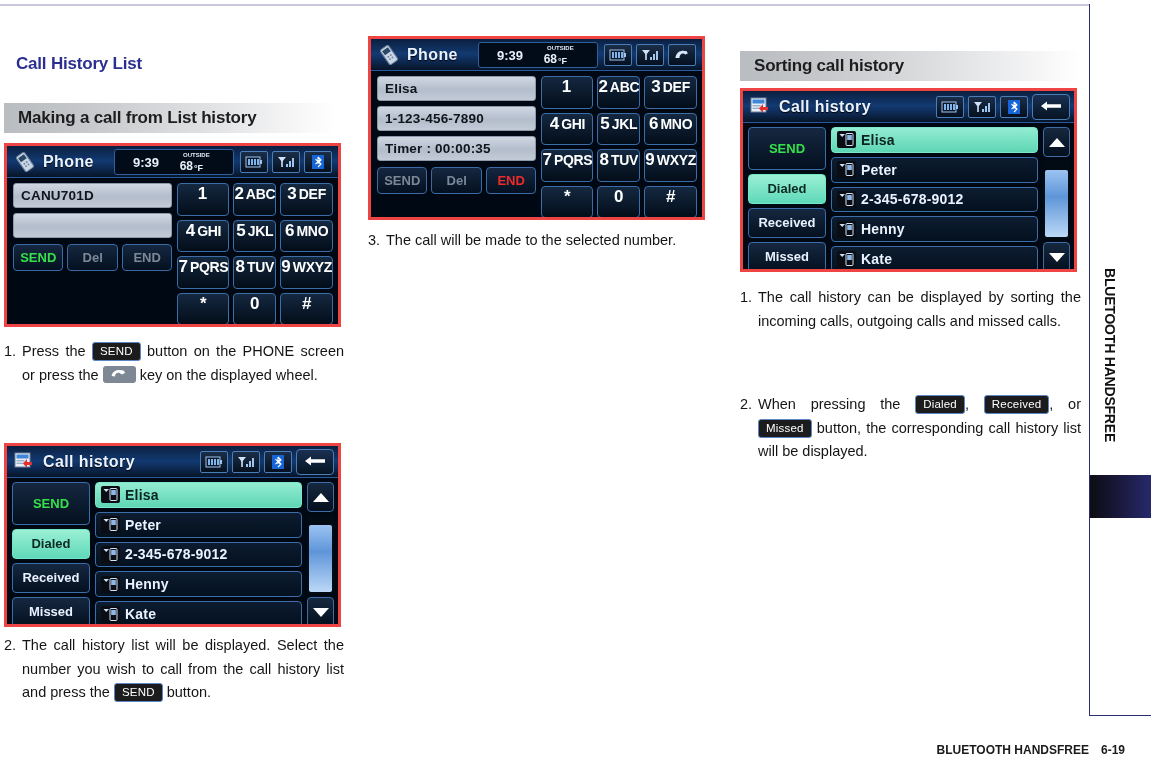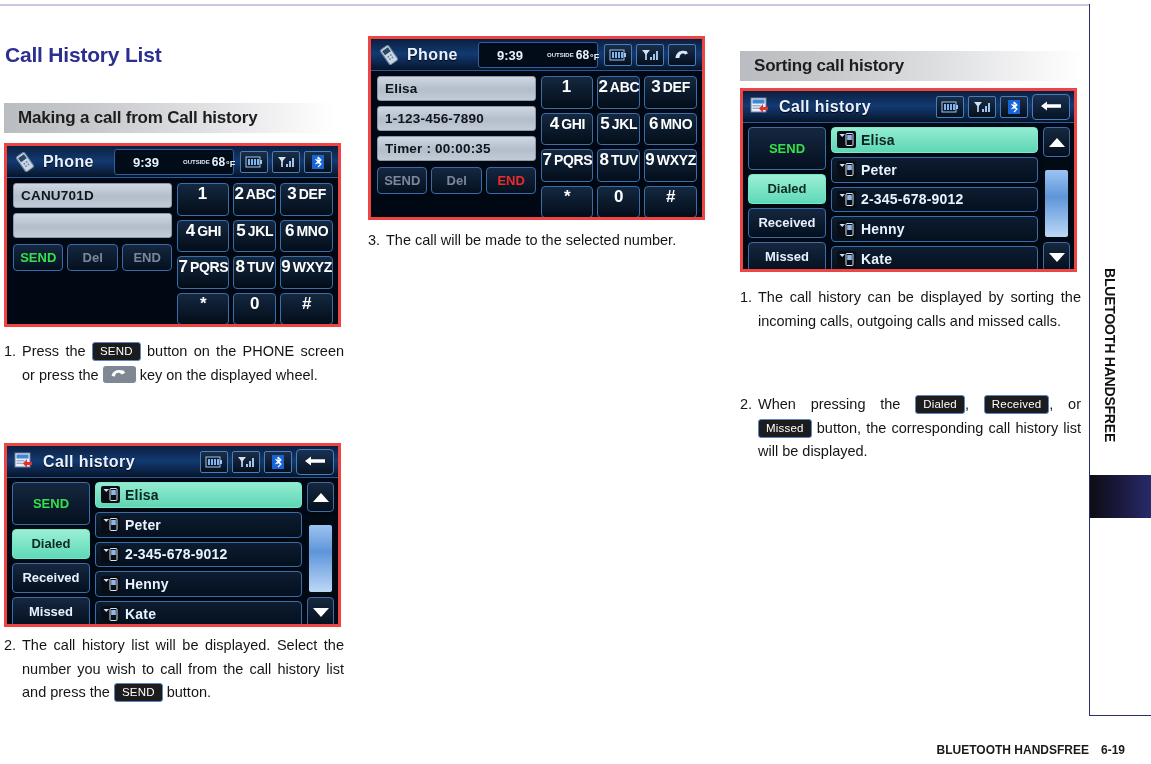--- a/index.html
+++ b/index.html
@@ -12,22 +12,22 @@
     font-family: "Liberation Sans", sans-serif;
     color: #1a1a1a;
     overflow: hidden;
   }
   .top-rule {
     position: absolute; left: 0; top: 4px; width: 1089px; height: 2px;
     background: #c9c8de;
   }
 
   h1.chapter-title {
-    font-size: 21px; font-weight: bold; color: #2b2f8f;
-    margin: 1px; padding: 0;
+    font-size: 17px; font-weight: bold; color: #2b2f8f;
+    margin: 12px; padding: 0;
     position: absolute; left: 4px; top: 42px;
     letter-spacing: -0.2px;
   }
   .section-head {
     position: absolute; height: 30px;
     background: linear-gradient(to right, #b9bcc0 0%, #c6c8cb 25%, #dfe0e2 60%, #ffffff 100%);
     display: flex; align-items: center; margin-top: 17px;
   }
   .section-head span {
     font-size: 17px; font-weight: bold; color: #1d1d1d;
@@ -100,21 +100,21 @@
     position: absolute; left: 107px; top: 3px;
     width: 118px; height: 24px;
     background: #020c18;
     border: 1px solid #2f5f9c;
     border-radius: 3px;
     display: flex; align-items: center;
   }
   .clockbox .time { color: #eaf1fb; font-size: 13px; font-weight: bold; margin-left: 18px; }
   .clockbox .outside { color: #dfe9f6; font-size: 6px; font-weight: bold; margin-left: 12px; line-height: 7px; text-align:center; }
   .clockbox .temp { color: #eaf1fb; font-size: 12px; font-weight: bold; margin-left: 2px; }
-  .clockbox .tcol { display:flex; align-items:center; margin-left: 12px;}
+  .clockbox .tcol { display:flex; flex-direction:column; align-items:center; margin-left: 12px;}
   .clockbox .tline { display:flex; align-items:flex-end; }
   .clockbox .tdeg { color:#eaf1fb; font-size:9px; font-weight:bold; margin-left:1px; }
 
   .statusicons {
     position: absolute; right: 6px; top: 5px;
     display: flex; gap: 4px; align-items: center;
   }
   .stat {
     width: 26px; height: 20px;
     background: linear-gradient(to bottom,#1b2e48,#05101f);
@@ -244,21 +244,21 @@
   .footer .pg { margin-left: 12px; }
 </style>
 </head>
 <body>
 
 <div class="top-rule"></div>
 
 <h1 class="chapter-title">Call History List</h1>
 
 <div class="section-head" id="sec-making">
-  <span>Making a call from Call history</span>
+  <span>Making a call from List history</span>
 </div>
 
 <div class="screen" style="left:4px; top:143px; width:337px; height:184px;">
   <div class="screen-bar">
     <span class="sc-ico">
       <svg width="22" height="20" viewBox="0 0 22 20">
           <g transform="rotate(-35 11 10)">
             <rect x="6" y="1" width="10" height="18" rx="2" fill="#c9d6e6" stroke="#6a7f99"></rect>
             <rect x="7.5" y="3" width="7" height="5" fill="#2b4766"></rect>
             <circle cx="9.5" cy="11" r="0.9" fill="#6a7f99"></circle>

